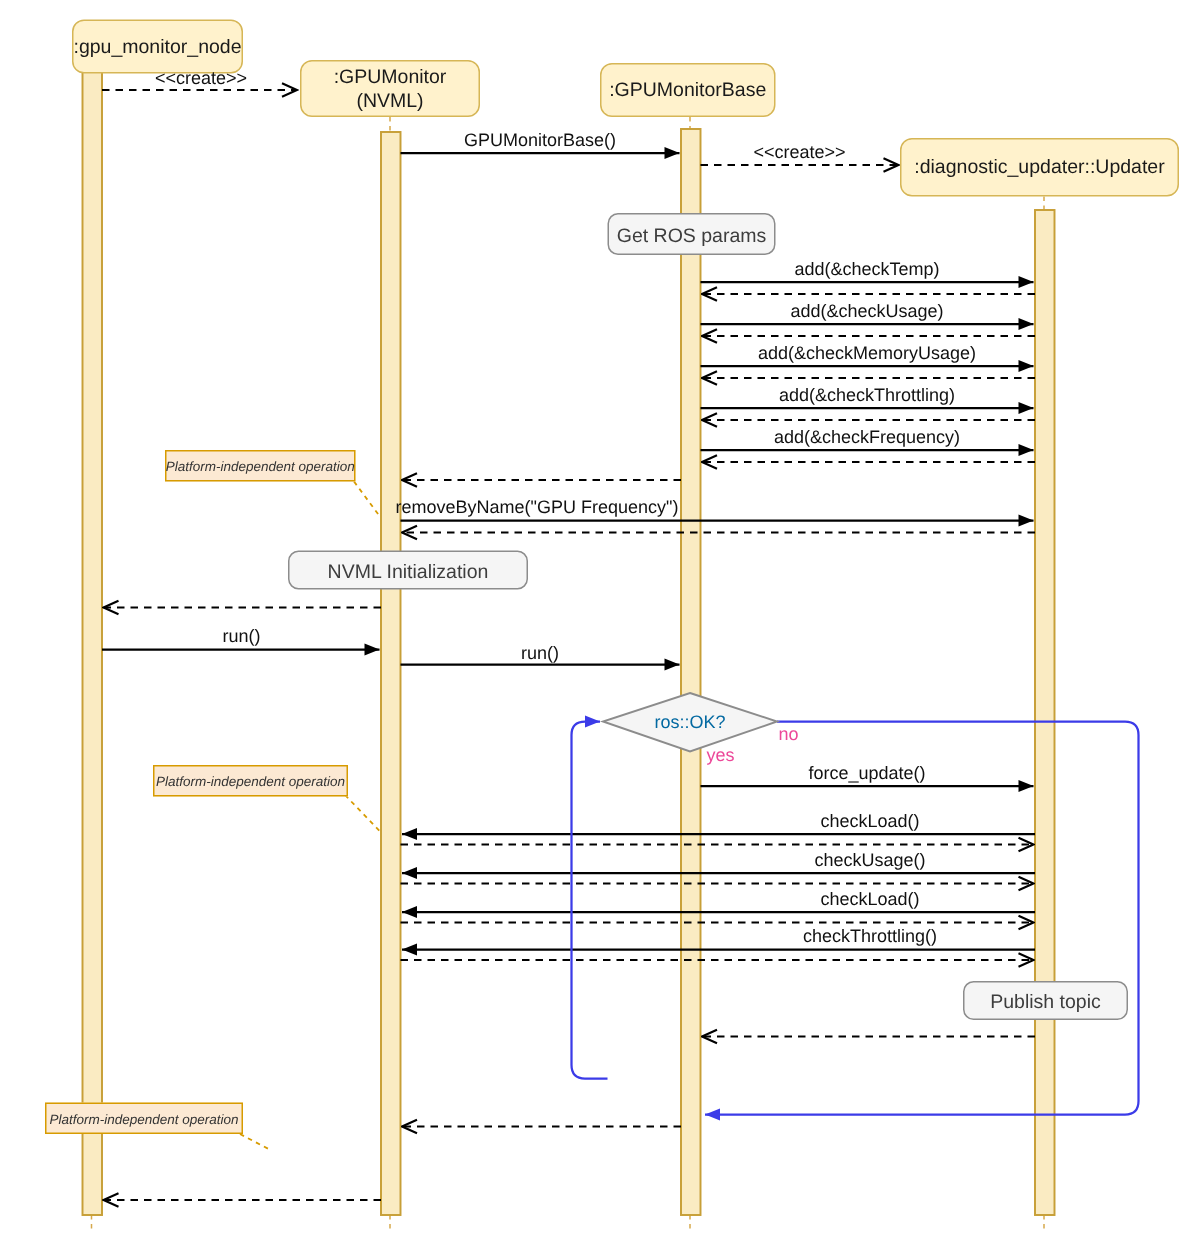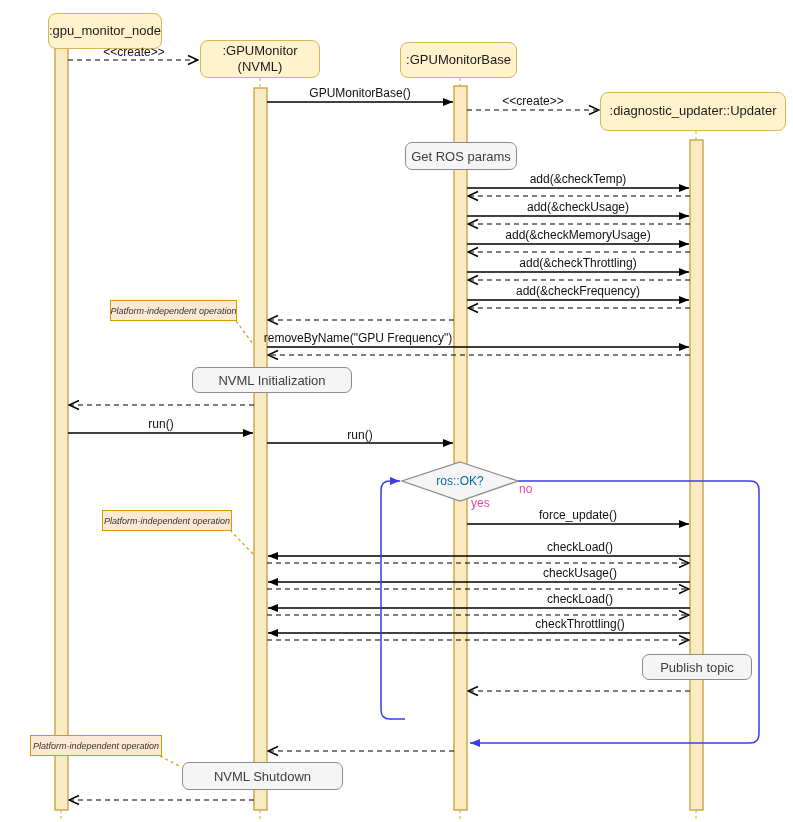--- a/index.html
+++ b/index.html
@@ -122,21 +122,20 @@
 
   <div class="participant" style="left:2px; top:13px; width:114px; height:36px;margin-left:46px;">:gpu_monitor_node</div>
   <div class="participant" style="left:200px; top:40px; width:120px; height:38px;">:GPUMonitor
 (NVML)</div>
   <div class="participant" style="left:400px; top:42px; width:117px; height:36px;">:GPUMonitorBase</div>
   <div class="participant" style="left:600px; top:92px; width:186px; height:39px;">:diagnostic_updater::Updater</div>
 
   <div class="opbox" style="left:405px; top:142px; width:112px; height:28px;">Get ROS params</div>
   <div class="opbox" style="left:192px; top:367px; width:160px; height:26px;">NVML Initialization</div>
   <div class="opbox" style="left:642px; top:654px; width:110px; height:26px;">Publish topic</div>
-  <div class="opbox" style="left:182px; top:762px; width:161px; height:28px;">NVML Shutdown</div>
 
   <div class="note" style="left:110px; top:300px; width:127px; height:21px;">Platform-independent operation</div>
   <div class="note" style="left:102px; top:510px; width:130px; height:21px;">Platform-independent operation</div>
   <div class="note" style="left:30px; top:735px; width:132px; height:21px;">Platform-independent operation</div>
 
   <div class="msg" style="left:134px; top:45px;">&lt;&lt;create&gt;&gt;</div>
   <div class="msg" style="left:360px; top:86px;">GPUMonitorBase()</div>
   <div class="msg" style="left:533px; top:94px;">&lt;&lt;create&gt;&gt;</div>
   <div class="msg" style="left:578px; top:172px;">add(&amp;checkTemp)</div>
   <div class="msg" style="left:578px; top:200px;">add(&amp;checkUsage)</div>

